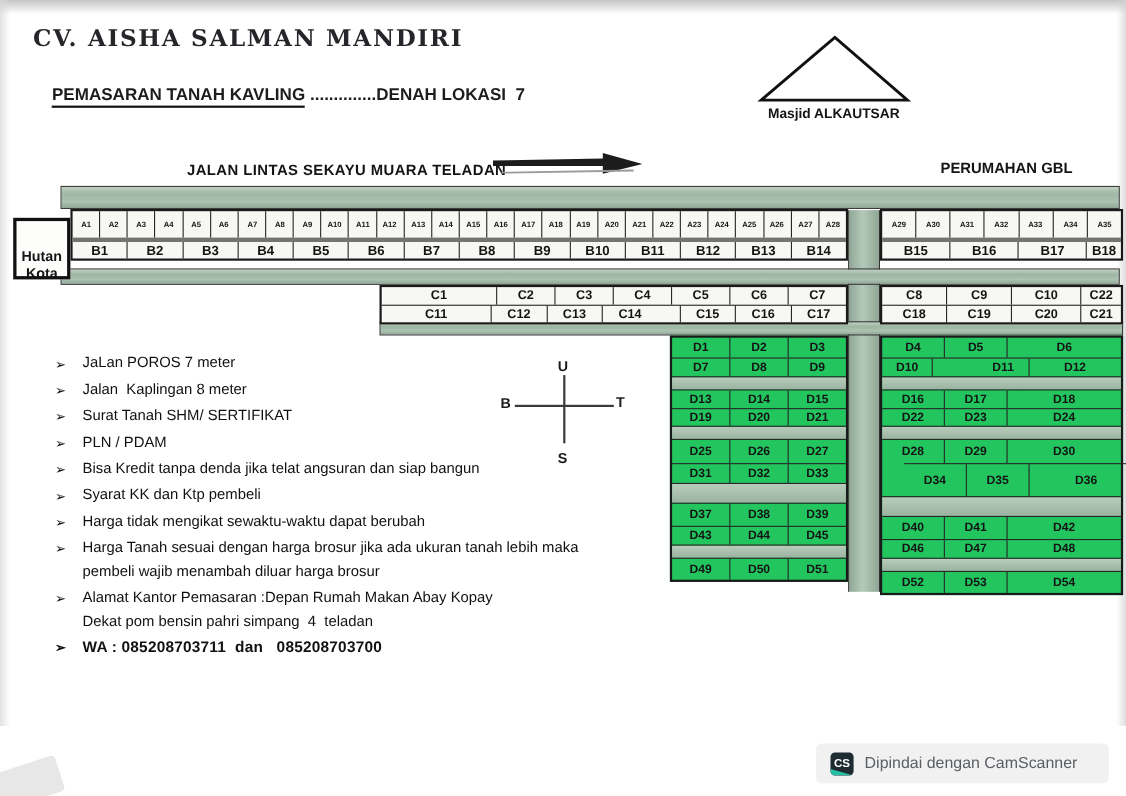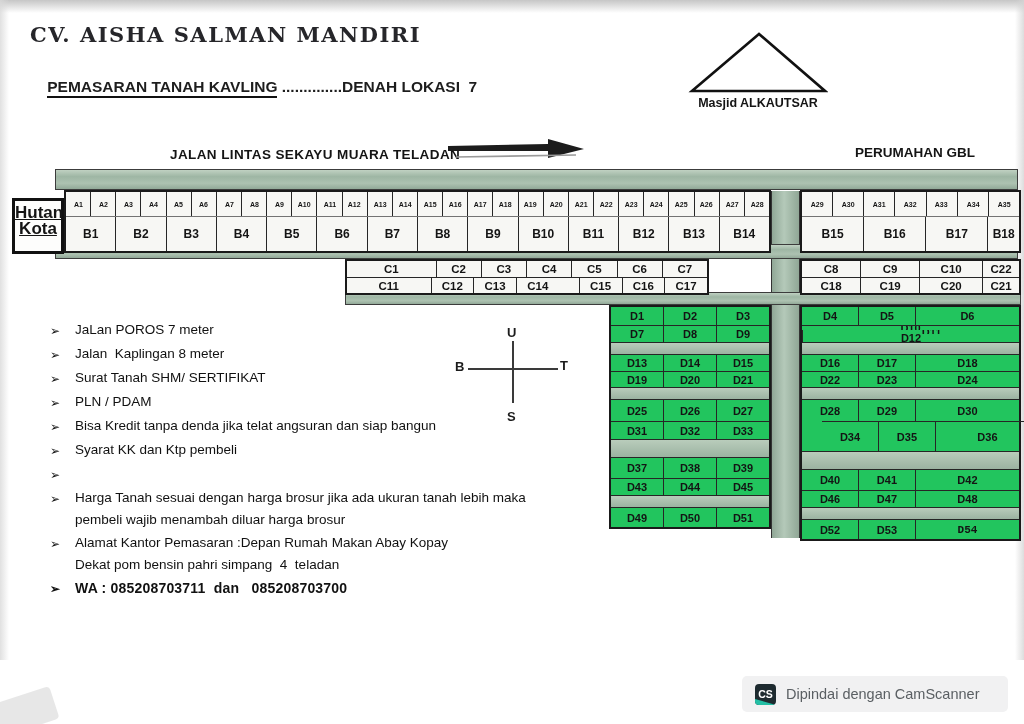--- a/index.html
+++ b/index.html
@@ -33,35 +33,35 @@
 
   .road-top{position:absolute;left:55px;top:169px;width:963px;height:21px;border:1px solid #3c3c3c;}
   .h-green{background:linear-gradient(180deg,#c0d1c2 0%,#9eb6a4 35%,#adc2b1 70%,#92a998 100%);}
   .band-b{position:absolute;left:55px;top:244px;width:963px;height:15px;border:1px solid #3c3c3c;}
   .band-c{position:absolute;left:345px;top:292px;width:676px;height:13px;border:1px solid #3c3c3c;}
   .v-road{position:absolute;left:771px;top:191px;width:29px;height:347px;
           background:linear-gradient(90deg,#90a796,#b4c9b9 45%,#90a796);
           border-left:1px solid #333;border-right:1px solid #333;}
 
   .hutan{position:absolute;left:12px;top:198px;width:52px;height:56px;border:3px solid #111;
-         background:#fdfdfc;text-align:center;font-size:17px;font-weight:bold;line-height:16px;padding-top:4px;text-decoration:underline;}
+         background:#fdfdfc;text-align:center;font-size:13px;font-weight:bold;line-height:16px;padding-top:24px;}
 
   .plot-table{position:absolute;border:2px solid #1a1a1a;background:#f7f7f4;}
   .ab-left{left:64px;top:190px;width:707px;}
   .ab-right{left:800px;top:190px;width:221px;}
   .cells-row{display:flex;width:100%;}
   .a-row{height:24px;}
-  .b-row{height:35px;border-top:1px solid #737373;text-align:right;}
+  .b-row{height:19px;border-top:4px solid #737373;text-align:right;}
   .a-cell,.b-cell,.c-cell{flex:1 1 0;display:flex;align-items:center;justify-content:center;
                           font-weight:bold;overflow:hidden;}
   .a-cell + .a-cell,.b-cell + .b-cell,.c-cell + .c-cell{border-left:1px solid #262626;}
   .a-cell span{font-size:10px;transform:scale(.7);display:inline-block;white-space:nowrap;}
   .b-cell span{font-size:12px;}
   .c-table{position:absolute;border:2px solid #1a1a1a;background:#f7f7f4;}
-  .c-left{left:345px;top:259px;width:364px;}
+  .c-left{left:345px;top:259px;width:426px;}
   .c-right{left:800px;top:259px;width:221px;}
   .c-row{height:16px;}
   .c-row + .c-row{border-top:1px solid #262626;}
   .c-cell span{font-size:11.5px;}
 
   .d-table{position:absolute;border:2px solid #1a1a1a;background:#22c55e;}
   .d-left{left:609px;top:305px;width:162px;}
   .d-right{left:800px;top:305px;width:221px;}
   .d-row{display:flex;width:100%;}
   .d-row + .d-row,.d-row + .d-road,.d-road + .d-row{border-top:1px solid #262626;}
@@ -488,21 +488,21 @@
         <div class="d-cell" data-interactable="false" style="flex: 57 1 0px; align-items: center;">
           <span data-interactable="false">D4</span>
         </div>
         <div class="d-cell" data-interactable="false" style="flex: 57 1 0px;">
           <span data-interactable="false">D5</span>
         </div>
         <div class="d-cell" data-interactable="false" style="flex: 105 1 0px;">
           <span data-interactable="false">D6</span>
         </div>
       </div>
-      <div class="d-row" data-interactable="false" style="height: 17px; flex-direction: column;">
+      <div class="d-row" data-interactable="false" style="height: 17px;">
         <div class="d-cell" data-interactable="false" style="flex: 57 1 0px;">
           <span data-interactable="false">D10</span>
         </div>
         <div class="d-cell" data-interactable="false" style="flex: 57 1 0px; padding-left: 41px;">
           <span data-interactable="false">D11</span>
         </div>
         <div class="d-cell" data-interactable="false" style="flex: 105 1 0px;">
           <span data-interactable="false">D12</span>
         </div>
       </div>
@@ -576,21 +576,21 @@
         </div>
       </div>
       <div class="d-road" data-interactable="false" style="height: 12px;"></div>
       <div class="d-row" data-interactable="false" style="height: 20px;">
         <div class="d-cell" data-interactable="false" style="flex: 57 1 0px;">
           <span data-interactable="false">D52</span>
         </div>
         <div class="d-cell" data-interactable="false" style="flex: 57 1 0px;">
           <span data-interactable="false">D53</span>
         </div>
-        <div class="d-cell" data-interactable="false" style="flex: 105 1 0px; font-family: Liberation Mono, monospace;">
+        <div class="d-cell" data-interactable="false" style="flex: 105 1 0px;">
           <span data-interactable="false">D54</span>
         </div>
       </div>
     </div>
 
   <div class="compass-line-v" data-interactable="false"></div>
   <div class="compass-line-h" data-interactable="false"></div>
   <div class="compass-letter cn" data-interactable="false">U</div>
   <div class="compass-letter cs" data-interactable="false">S</div>
   <div class="compass-letter cw" data-interactable="false">B</div>
@@ -616,20 +616,21 @@
       <div class="bullet" data-interactable="false">
         <span class="bullet-glyph" data-interactable="false">➢</span>
         <div class="bullet-text" data-interactable="false">Bisa Kredit tanpa denda jika telat angsuran dan siap bangun</div>
       </div>
       <div class="bullet" data-interactable="false">
         <span class="bullet-glyph" data-interactable="false">➢</span>
         <div class="bullet-text" data-interactable="false">Syarat KK dan Ktp pembeli</div>
       </div>
       <div class="bullet" data-interactable="false">
         <span class="bullet-glyph" data-interactable="false">➢</span>
+        <div class="bullet-text" data-interactable="false">Harga tidak mengikat sewaktu-waktu dapat berubah</div>
       </div>
       <div class="bullet" data-interactable="false">
         <span class="bullet-glyph" data-interactable="false">➢</span>
         <div class="bullet-text" data-interactable="false">Harga Tanah sesuai dengan harga brosur jika ada ukuran tanah lebih maka<div class="bullet-line2" data-interactable="false">pembeli wajib menambah diluar harga brosur</div></div>
       </div>
       <div class="bullet" data-interactable="false">
         <span class="bullet-glyph" data-interactable="false">➢</span>
         <div class="bullet-text" data-interactable="false">Alamat Kantor Pemasaran :Depan Rumah Makan Abay Kopay<div class="bullet-line2" data-interactable="false">Dekat pom bensin pahri simpang  4  teladan</div></div>
       </div>
       <div class="bullet bold" data-interactable="false">

